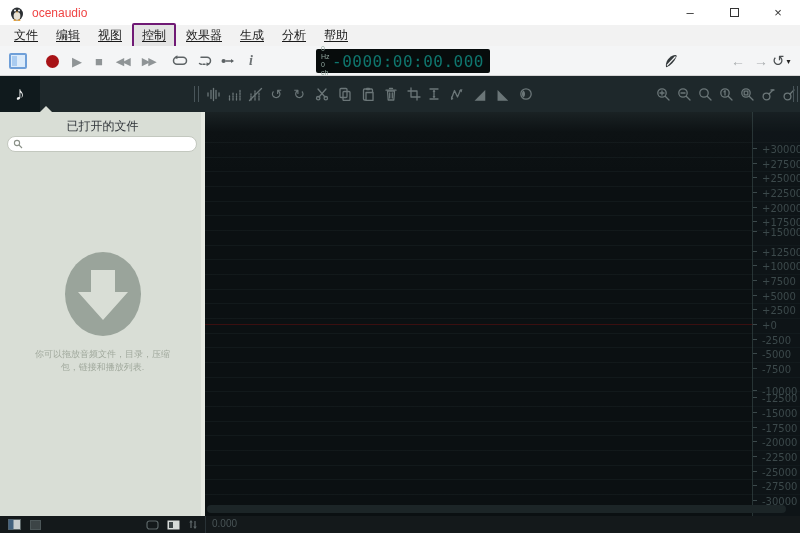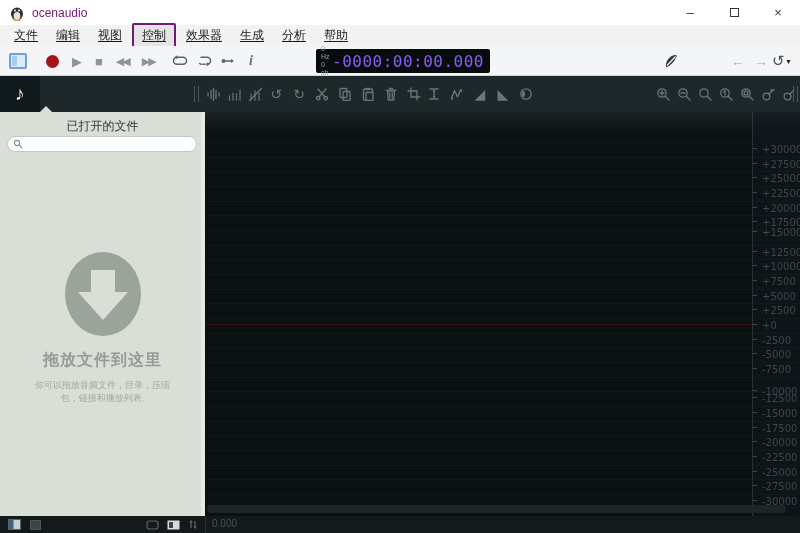--- a/index.html
+++ b/index.html
@@ -4,21 +4,21 @@
 <style>
   * { margin:0; padding:0; box-sizing:border-box; }
   html,body { width:800px; height:533px; overflow:hidden;
     font-family:"Liberation Sans","DejaVu Sans",sans-serif; }
   #app { position:relative; width:800px; height:533px; background:#fff; }
 
   
   #titlebar { position:absolute; left:0; top:0; width:800px; height:25px;
     background:#ffffff; display:flex; align-items:center; }
   #titlebar .app-ico { margin-left:9px; width:16px; height:16px; }
-  #titlebar .title { margin-left:7px; font-size:12px; color:#701a75; }
+  #titlebar .title { margin-left:7px; font-size:12px; color:#ef4444; }
   .win-controls { position:absolute; right:0; top:0; height:25px; display:flex; }
   .win-btn { width:44px; height:25px; display:flex; align-items:center;
     justify-content:center; font-size:13px; color:#333; }
   .win-btn.max span { display:block; width:9px; height:9px; border:1px solid #333; }
 
   
   #menubar { position:absolute; left:0; top:25px; width:800px; height:21px;
     background:#f2f2f2; display:flex; align-items:center; padding-left:6px; }
   .menu-item { font-size:12px; color:#1a1a1a; padding:2px 8px; margin-right:2px;
     text-decoration:underline; text-underline-offset:2px; }
@@ -37,21 +37,21 @@
   .t-glyph { color:#8f9496; font-size:13px; }
   .t-glyph.small { font-size:11px; letter-spacing:-2px; }
   .t-glyph.info { font-family:"Liberation Serif","DejaVu Serif",serif;
     font-style:italic; font-weight:bold; font-size:14px; color:#6d7274; }
   .lcd { position:absolute; left:316px; top:3px; width:174px; height:24px;
     background:#070c0c; border-radius:2px; display:flex; align-items:center;
     padding:0 6px 0 5px; }
   .lcd-ch { display:flex; flex-direction:column; justify-content:center;
     font-size:7px; line-height:8px; color:#92a79f; }
   .lcd-time { flex:1; text-align:right; font-family:"DejaVu Sans Mono",monospace;
-    font-size:16px; color:#8b5cf6; letter-spacing:0.5px; }
+    font-size:16px; color:#0f766e; letter-spacing:0.5px; }
   .vol-track { position:absolute; left:543px; top:59px; width:103px; height:3px;
     border-radius:2px; background:#2d7df0; }
   .vol-knob { position:absolute; left:629px; top:52px; width:16px; height:16px;
     border-radius:50%; background:#fdfdfd; border:1px solid #c9c9c9;
     box-shadow:0 1px 2px rgba(0,0,0,.25); }
   .nav-glyph { font-size:14px; font-weight:bold; color:#a9adaf; }
   .hist { display:flex; align-items:center; color:#4a4f51; }
   .hist .u { font-size:15px; }
   .hist .d { font-size:8px; color:#222; margin-left:2px; }
 
@@ -413,21 +413,20 @@
         <circle cx="4" cy="4" r="2.6" fill="none" stroke="#8a9088" stroke-width="1.1"></circle>
         <line x1="6" y1="6" x2="9" y2="9" stroke="#8a9088" stroke-width="1.1"></line>
       </svg>
       <input value="" style="">
     </div>
     <div class="dropzone">
       <svg width="78" height="84" viewBox="0 0 78 84">
         <ellipse cx="39" cy="42" rx="38" ry="42" fill="#9aa49b"></ellipse>
         <path d="M27 18 H51 V40 H64 L39 68 L14 40 H27 Z" fill="#d9ded6"></path>
       </svg>
-      <div class="dz-title">拖放文件到这里</div>
       <div class="dz-hint">你可以拖放音频文件，目录，压缩包，链接和播放列表.</div>
     </div>
   </div>
   <div class="splitter"></div>
 
   <div id="wave">
     <div class="grid"></div>
     <div class="zero-line"></div>
     <div class="amp-ruler">
         <div class="amp-label" style="top: 32px;">+30000</div>

